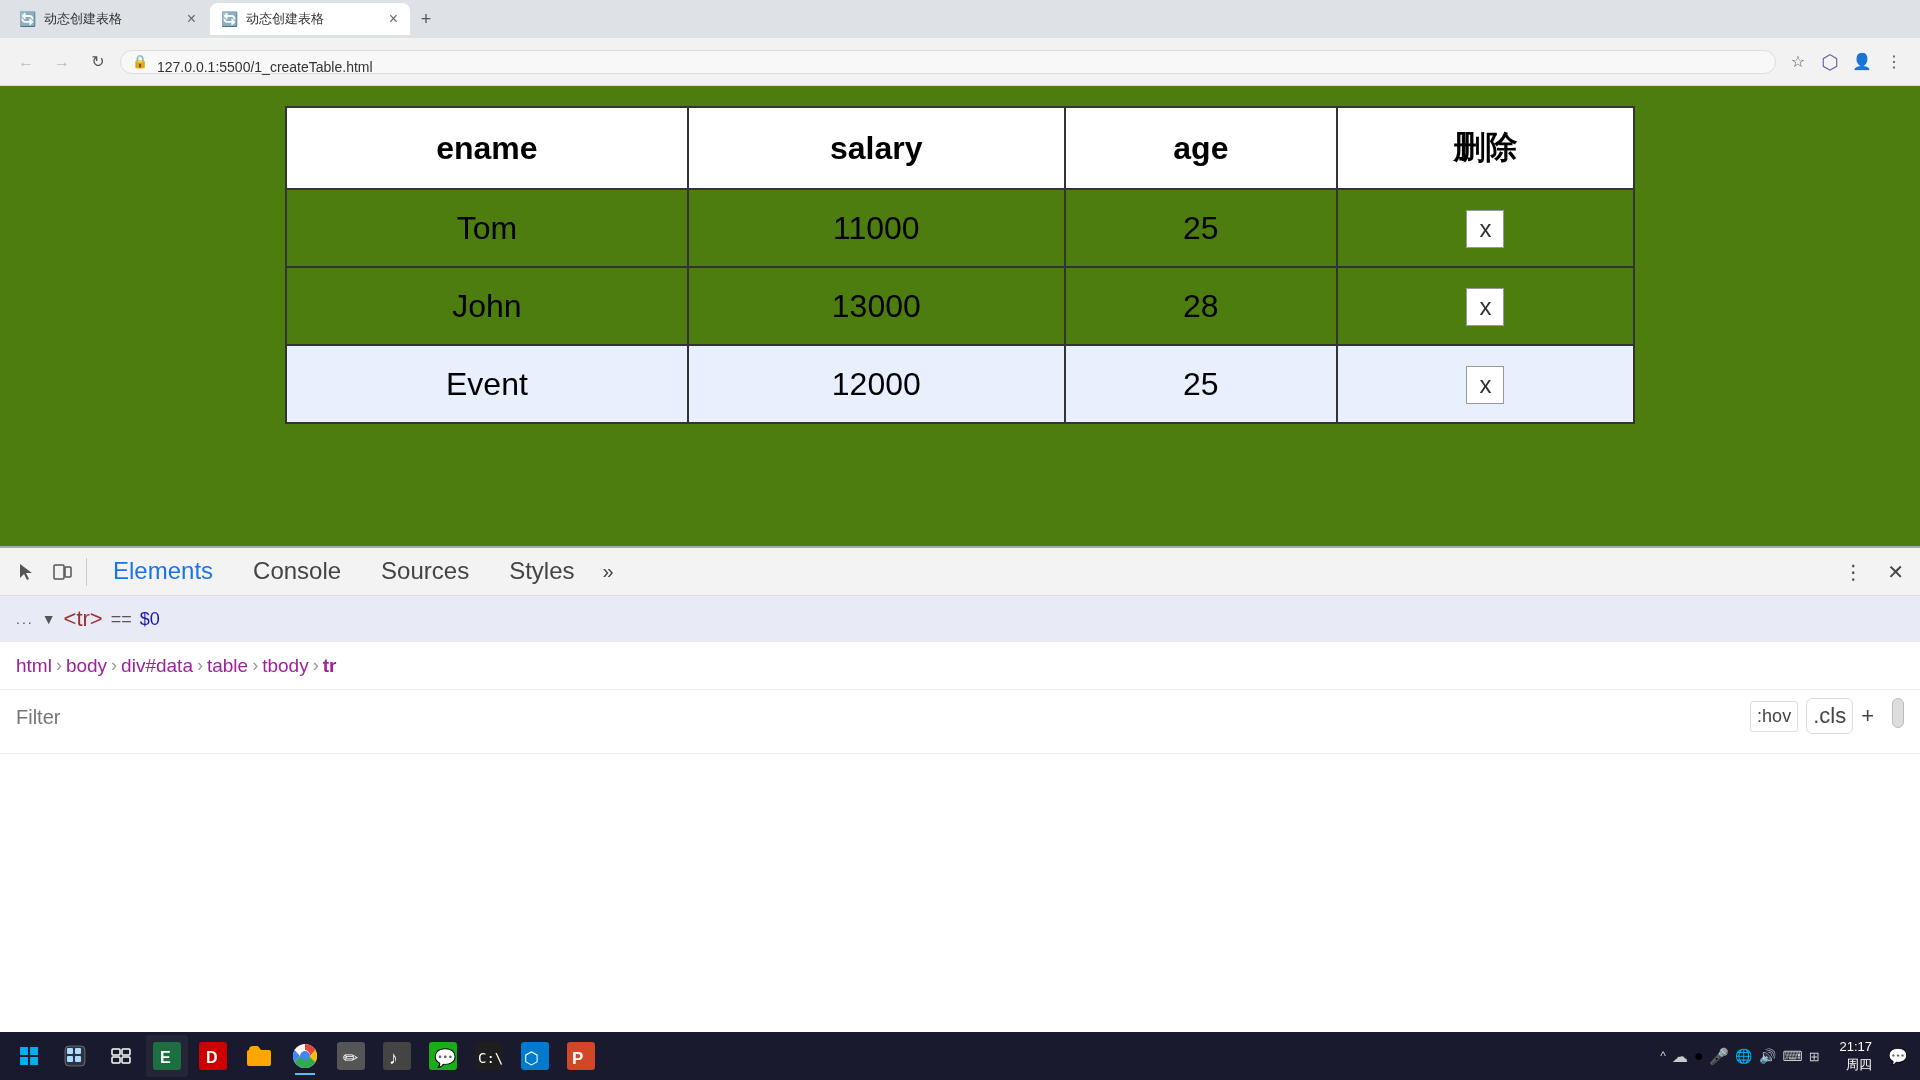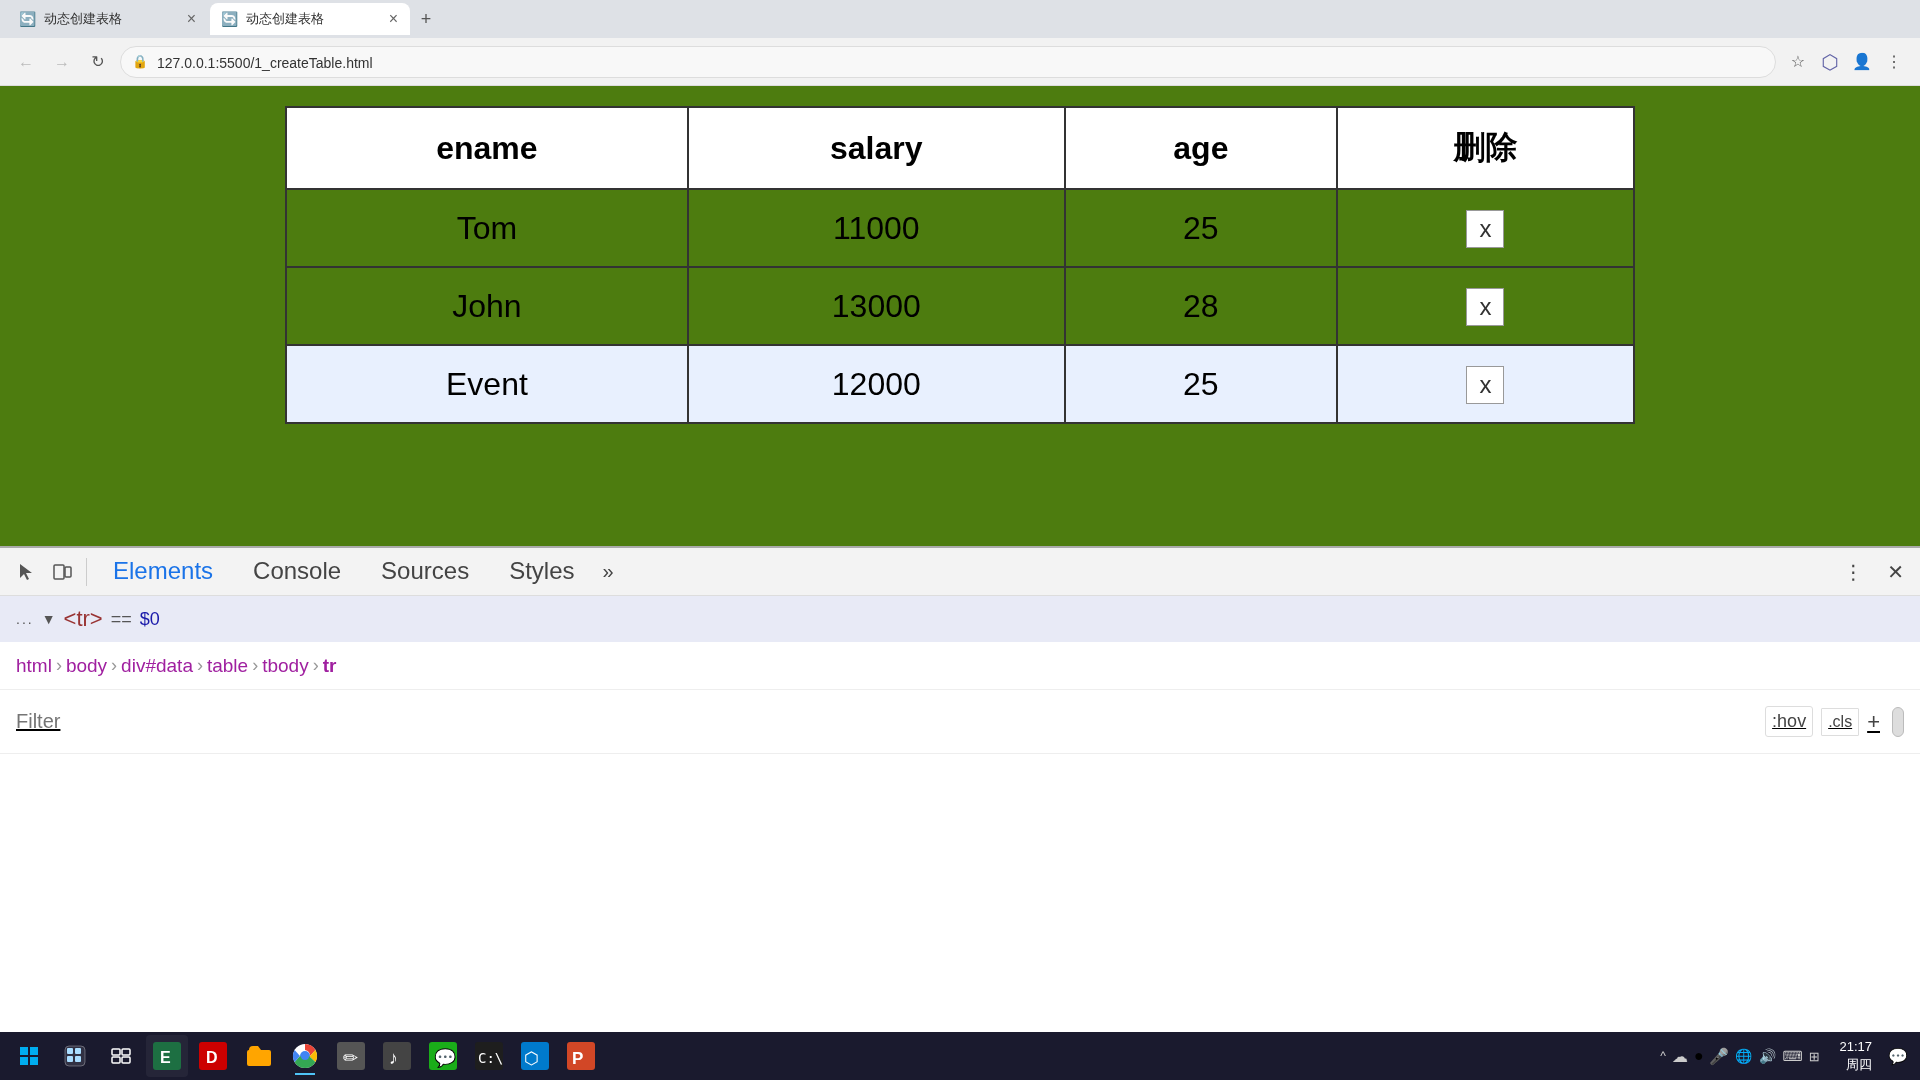--- a/index.html
+++ b/index.html
@@ -59,21 +59,21 @@
       align-items: center;
     }
     .address-icon {
       position: absolute;
       left: 12px;
       color: #777;
       font-size: 13px;
     }
     .address-text {
       flex: 1;
-      height: 32px;
+      height: 24px;
       border: 1px solid #ddd;
       border-radius: 16px;
       padding: 0 16px 0 36px;
       font-size: 14px;
       background: #f8f8f8;
       color: #333;
       line-height: 32px;
     }
     .toolbar-right {
       display: flex; align-items: center; gap: 4px;
@@ -226,46 +226,45 @@
       border-bottom: 2px solid transparent;
     }
     .lower-tab.active {
       color: #1a73e8;
       border-bottom: 2px solid #1a73e8;
     }
 
     
     .filter-area {
       display: flex;
-      align-items: center;
+      align-items: flex-start;
       padding: 8px 16px;
-      gap: 12px;
+      gap: 18px;
       height: 64px;
       border-bottom: 1px solid #eee;
-      text-decoration: underline;
     }
     .filter-input {
       flex: 1;
       height: 38px;
       border: none;
       font-size: 20px;
       color: #999;
       outline: none;
       background: transparent;
     }
     .filter-actions {
       display: flex; align-items: center; gap: 8px;
     }
     .filter-hov {
       font-size: 18px; color: #444; cursor: pointer; padding: 4px 6px;
       border: 1px solid #ddd; border-radius: 3px;
     }
     .filter-cls {
-      font-size: 16px; color: #444; cursor: pointer; padding: 4px 6px;
-      border: 1px solid #ddd; border-radius: 1px;
+      font-size: 22px; color: #444; cursor: pointer; padding: 4px 6px;
+      border: 1px solid #ddd; border-radius: 6px;
     }
     .filter-plus {
       font-size: 22px; color: #444; cursor: pointer;
     }
 
     
     .taskbar {
       position: absolute;
       bottom: 0;
       left: 0;

